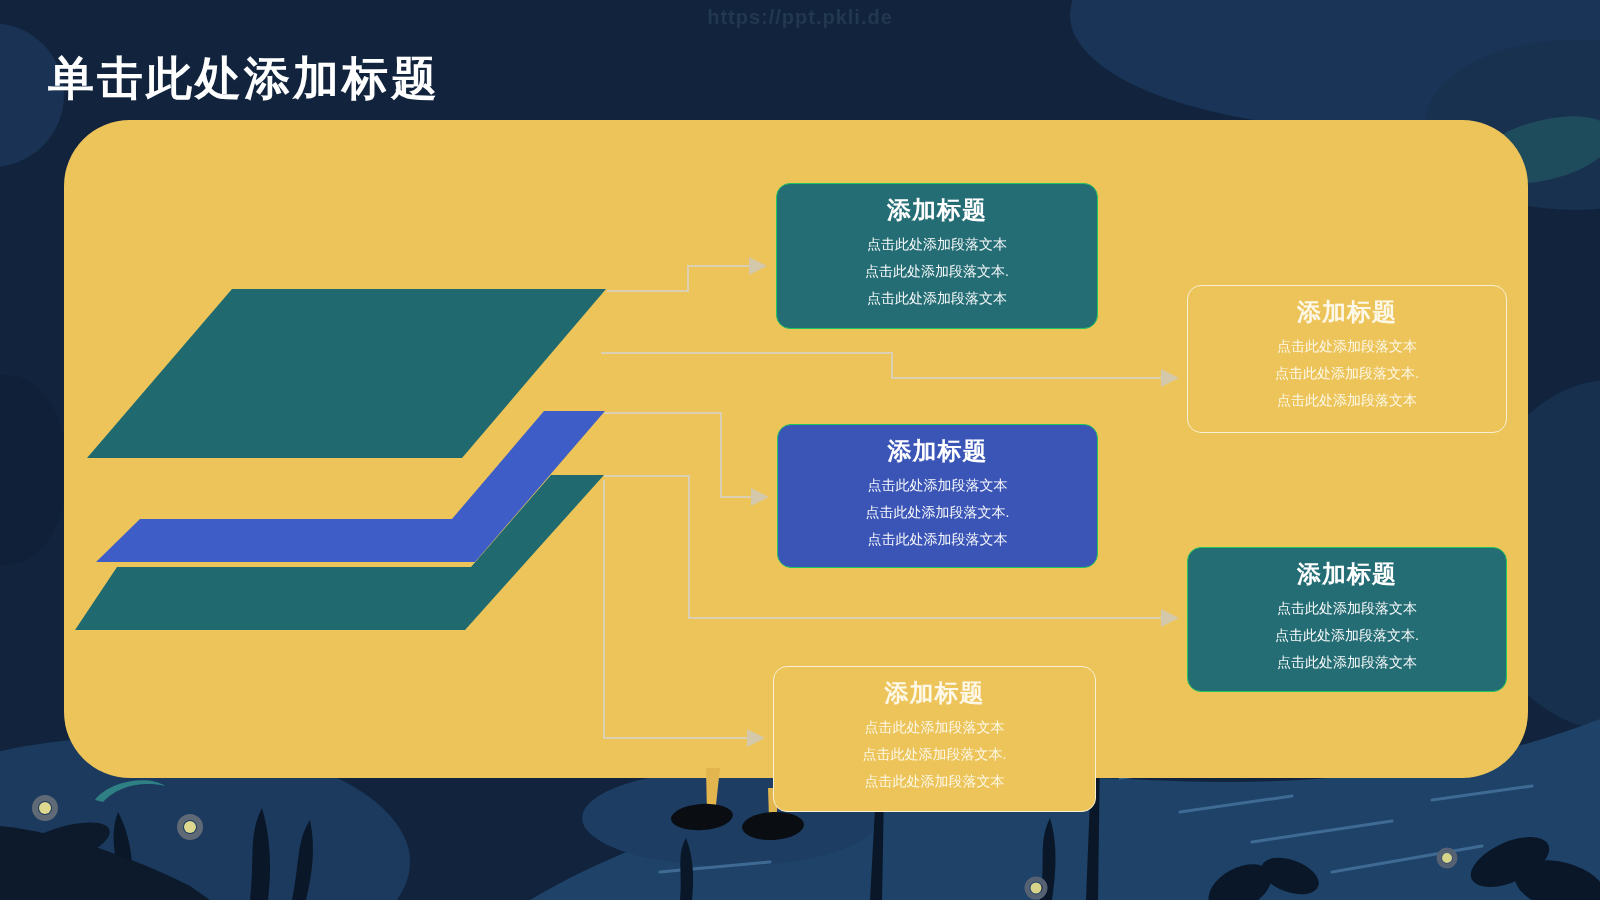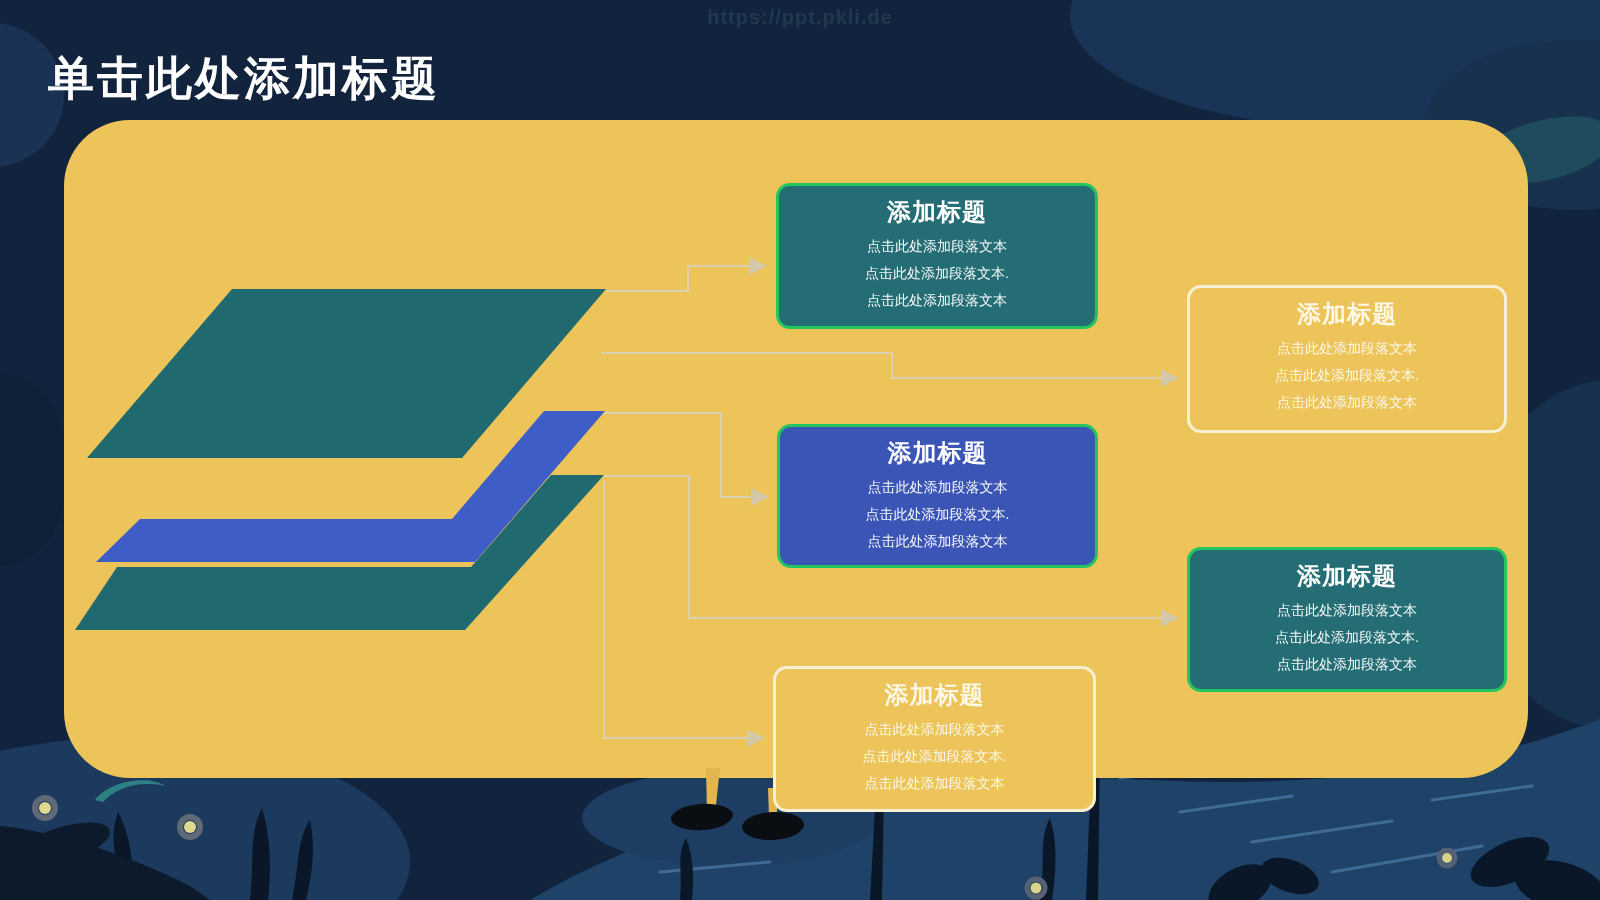--- a/index.html
+++ b/index.html
@@ -20,21 +20,21 @@
   .watermark{
     position:absolute;top:6px;left:50%;transform:translateX(-50%);
     z-index:2;color:#22384f;font-size:20px;font-weight:bold;letter-spacing:1px;
   }
   .slide-title{
     position:absolute;left:48px;top:48px;z-index:2;color:#ffffff;
     font-size:46px;font-weight:900;letter-spacing:3px;
   }
   .card{
     position:absolute;z-index:3;box-sizing:border-box;border-radius:14px;
-    border:3px solid #22c55e;display:flex;flex-direction:column;align-items:center;
+    border:1px solid #22c55e;display:flex;flex-direction:column;align-items:center;
     padding-top:11px;text-align:center;
   }
   .card .box-title{color:#ffffff;font-size:24px;font-weight:bold;letter-spacing:1px;line-height:30px;margin-bottom:6px;}
   .card .box-line{color:rgba(255,255,255,.96);font-size:14px;line-height:27px;}
   .card.teal{background:var(--tealBox,#256d75);}
   .card.blue{background:var(--blueBox,#3a55b6);}
   .card.yellow{background:var(--panel,#ecc45a);border-color:#f8f0d4;}
   .card.yellow .box-title,.card.yellow .box-line{color:#fdf8e8;}
   #card-1{left:776px;top:183px;width:322px;height:146px;}
   #card-2{left:1187px;top:285px;width:320px;height:148px;}

